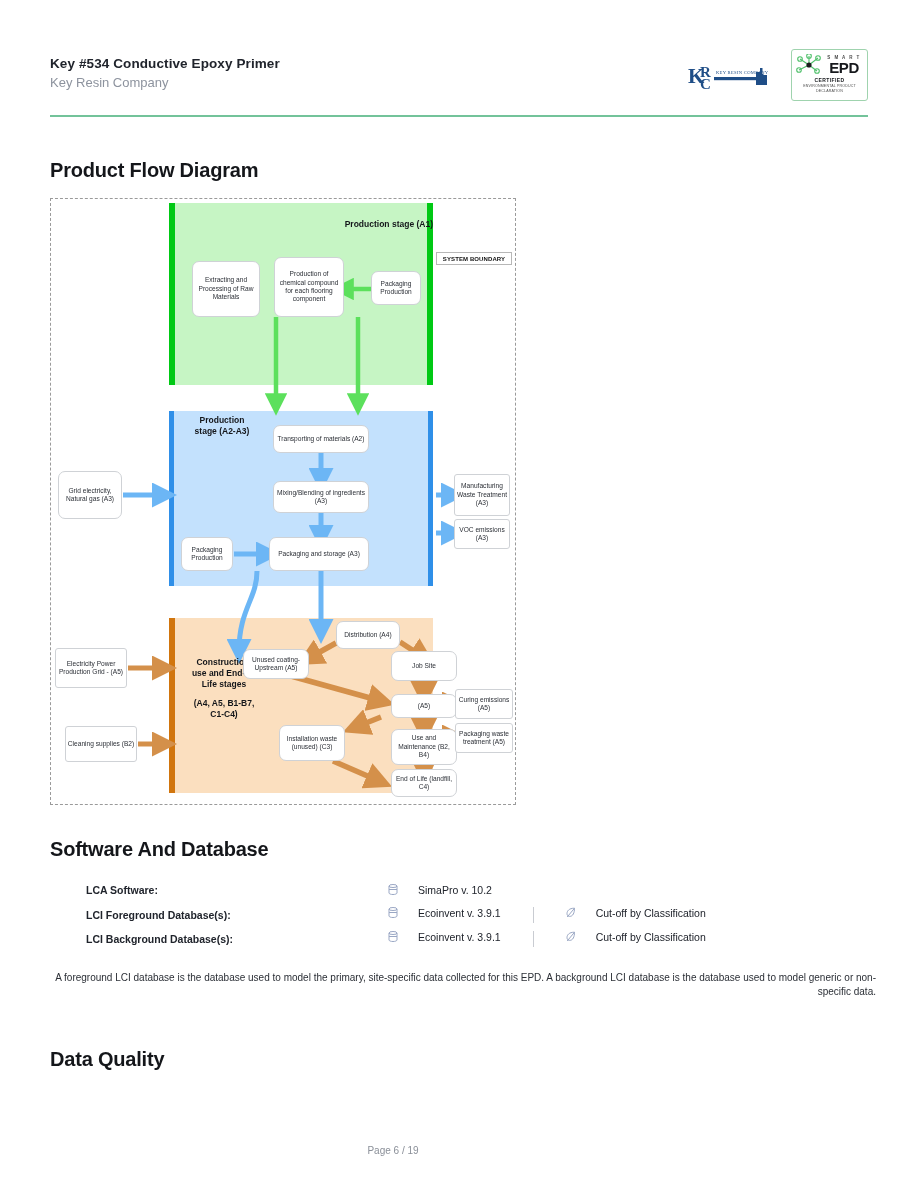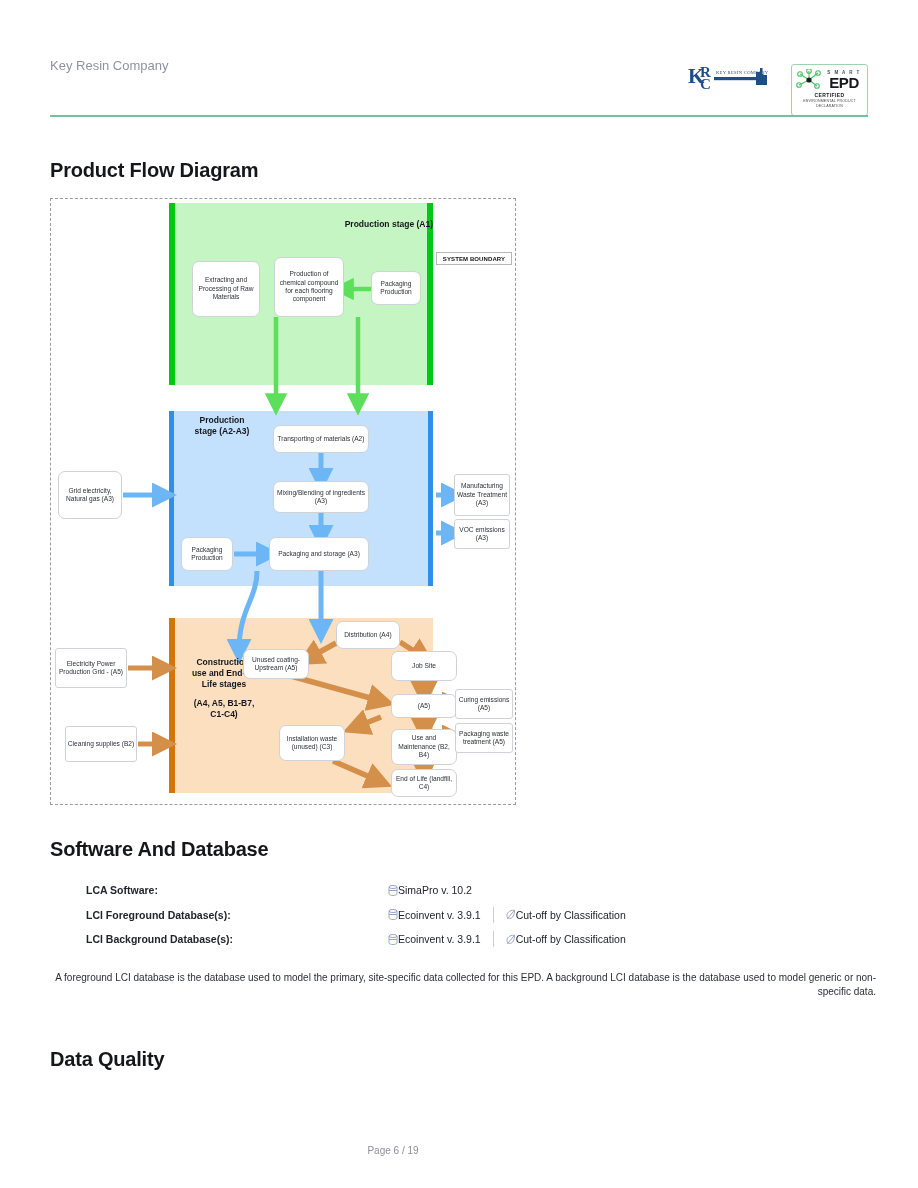--- a/index.html
+++ b/index.html
@@ -39,21 +39,21 @@
     left: 50px; top: 115px; width: 818px; height: 2px;
     background: #73c39a;
   }
 
   
   #krc-logo {
     position: absolute; left: 686px; top: 59px; width: 88px; height: 34px;
   }
   
   #epd-logo {
-    position: absolute; left: 791px; top: 64px; width: 77px; height: 52px;
+    position: absolute; left: 791px; top: 49px; width: 77px; height: 52px;
     border: 1px solid #9fd3ae; border-radius: 3px; background: #fff;
     box-sizing: border-box;
   }
   #epd-logo .epd-top { display: flex; align-items: center; padding: 4px 3px 0 4px; }
   #epd-logo .epd-text { margin-left: 2px; text-align: center; flex: 1; }
   #epd-logo .epd-smart {
     font-size: 4.5px; letter-spacing: 1.4px; color: #4b4b4b; font-weight: bold;
   }
   #epd-logo .epd-big {
     font-size: 15px; font-weight: bold; color: #16181c; line-height: 15px; letter-spacing: -.4px;
@@ -163,22 +163,22 @@
     height: 24.5px;
     font-size: 10.5px;
   }
   .swdb-label {
     width: 302px;
     font-weight: bold;
     color: #20242c;
   }
   .swdb-val {
     display: flex;
-    align-items: center;
-    gap: 0;
+    align-items: flex-start;
+    gap: 20px;
     color: #20242c;
   }
   .db-icon { width: 10px; height: 11px; flex: 0 0 auto; }
   .swdb-sep {
     width: 1px; height: 16px; background: #c9ccd2; margin: 0 12px;
   }
   #swdb-note {
     position: absolute;
     left: 50px; top: 971px; width: 826px;
     font-size: 10px;
@@ -193,20 +193,21 @@
     left: 0; top: 1145px; width: 786px;
     text-align: center;
     font-size: 10px;
     color: #8a8f98;
   }
 </style>
 </head>
 <body>
 
 <div id="page-header">
+  <div id="header-title">Key #534 Conductive Epoxy Primer</div>
   <div id="header-subtitle">Key Resin Company</div>
 </div>
 
 <div id="krc-logo">
   <svg viewBox="0 0 88 34" width="88" height="34">
     <text x="2" y="24" font-family="Liberation Serif, serif" font-size="21" fill="#1f4e87" font-weight="bold">K</text>
     <text x="14" y="18" font-family="Liberation Serif, serif" font-size="15" fill="#1f4e87" font-weight="bold">R</text>
     <text x="14" y="30" font-family="Liberation Serif, serif" font-size="15" fill="#1f4e87" font-weight="bold">C</text>
     <rect x="28" y="18" width="44" height="3.2" fill="#1f4e87"></rect>
     <path d="M70 13 h5 l3 3 h3 v10 h-11 z" fill="#1f4e87"></path>

